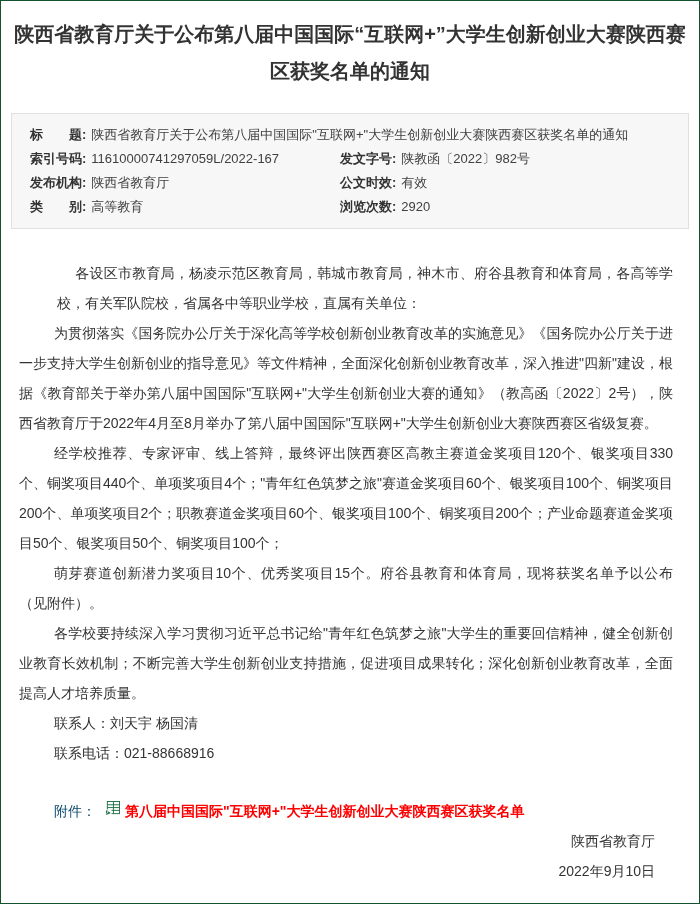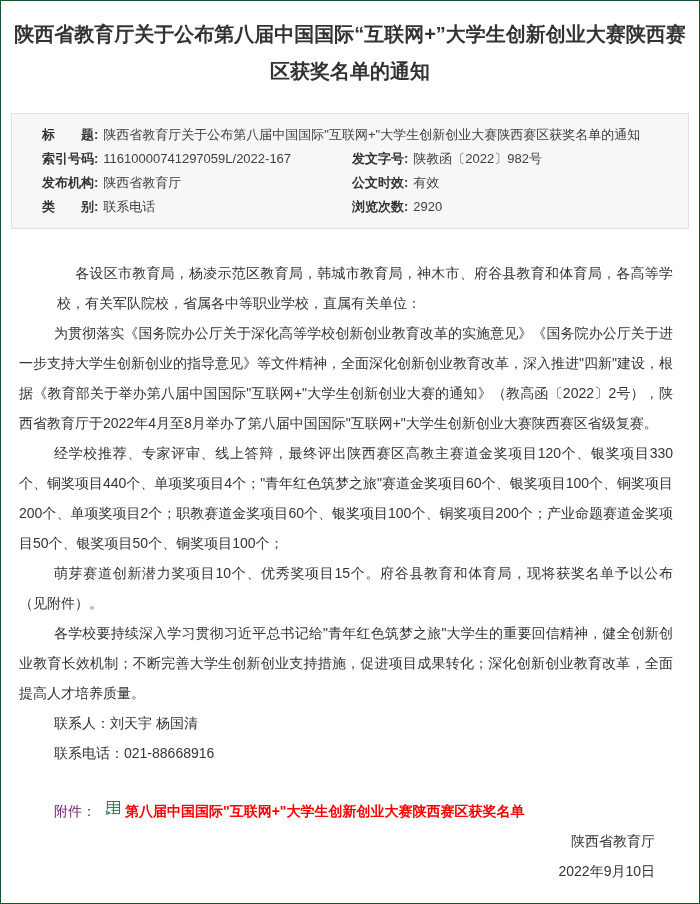--- a/index.html
+++ b/index.html
@@ -22,21 +22,21 @@
     line-height:37px;
     color:#333;
   }
   .meta-box {
     margin:23px 10px 0;
     background:#f7f7f7;
     border:1px solid #e0e0e0;
     padding:9px 18px 9px;
     font-size:13px;
   }
-  .meta-row { display:flex; line-height:24px;margin-left:12px; }
+  .meta-row { display:flex; line-height:24px; }
   .meta-cell { display:flex; min-width:0; }
   .meta-cell.col1 { width:310px; flex:none; }
   .meta-cell.col2 { flex:1; }
   .meta-label { font-weight:bold; color:#333; white-space:pre; flex:none; }
   .meta-value { color:#404040; padding-left:5px; white-space:nowrap; overflow:hidden; }
   .doc-body {
     margin-top:29px;
     padding:0 26px 0 18px;
     font-size:14px;
     line-height:30px;
@@ -45,21 +45,21 @@
   }
   .para { text-indent:2.5em; }
   .salutation { text-indent:1.3em;margin-left:38px; }
   .attachment {
     margin-top:28px;
     padding-left:35px;
     display:flex;
     align-items:center;
     line-height:30px;
   }
-  .attachment-label { color:#701a75; flex:none; }
+  .attachment-label { color:#0c4a6e; flex:none; }
   .excel-icon { flex:none; margin:0 5px 0 9px; display:inline-block; }
   .attachment-link {
     font-weight:bold;
     text-decoration:none;
     cursor:pointer;
     white-space:nowrap;
   }
   .signature { text-align:right; padding-right:18px; line-height:30px; }
 </style>
 </head>
@@ -96,21 +96,21 @@
       <div class="meta-cell col2">
         <span class="meta-label">公文时效:</span>
         <span class="meta-value">有效</span>
       </div>
     </div>
 
 
     <div class="meta-row">
       <div class="meta-cell col1">
         <span class="meta-label">类　　别:</span>
-        <span class="meta-value">联系电话</span>
+        <span class="meta-value">高等教育</span>
       </div>
       <div class="meta-cell col2">
         <span class="meta-label">浏览次数:</span>
         <span class="meta-value">2920</span>
       </div>
     </div>
   </div>
 
   <div class="doc-body">
     <p class="salutation">各设区市教育局，杨凌示范区教育局，韩城市教育局，神木市、府谷县教育和体育局，各高等学校，有关军队院校，省属各中等职业学校，直属有关单位：</p>

